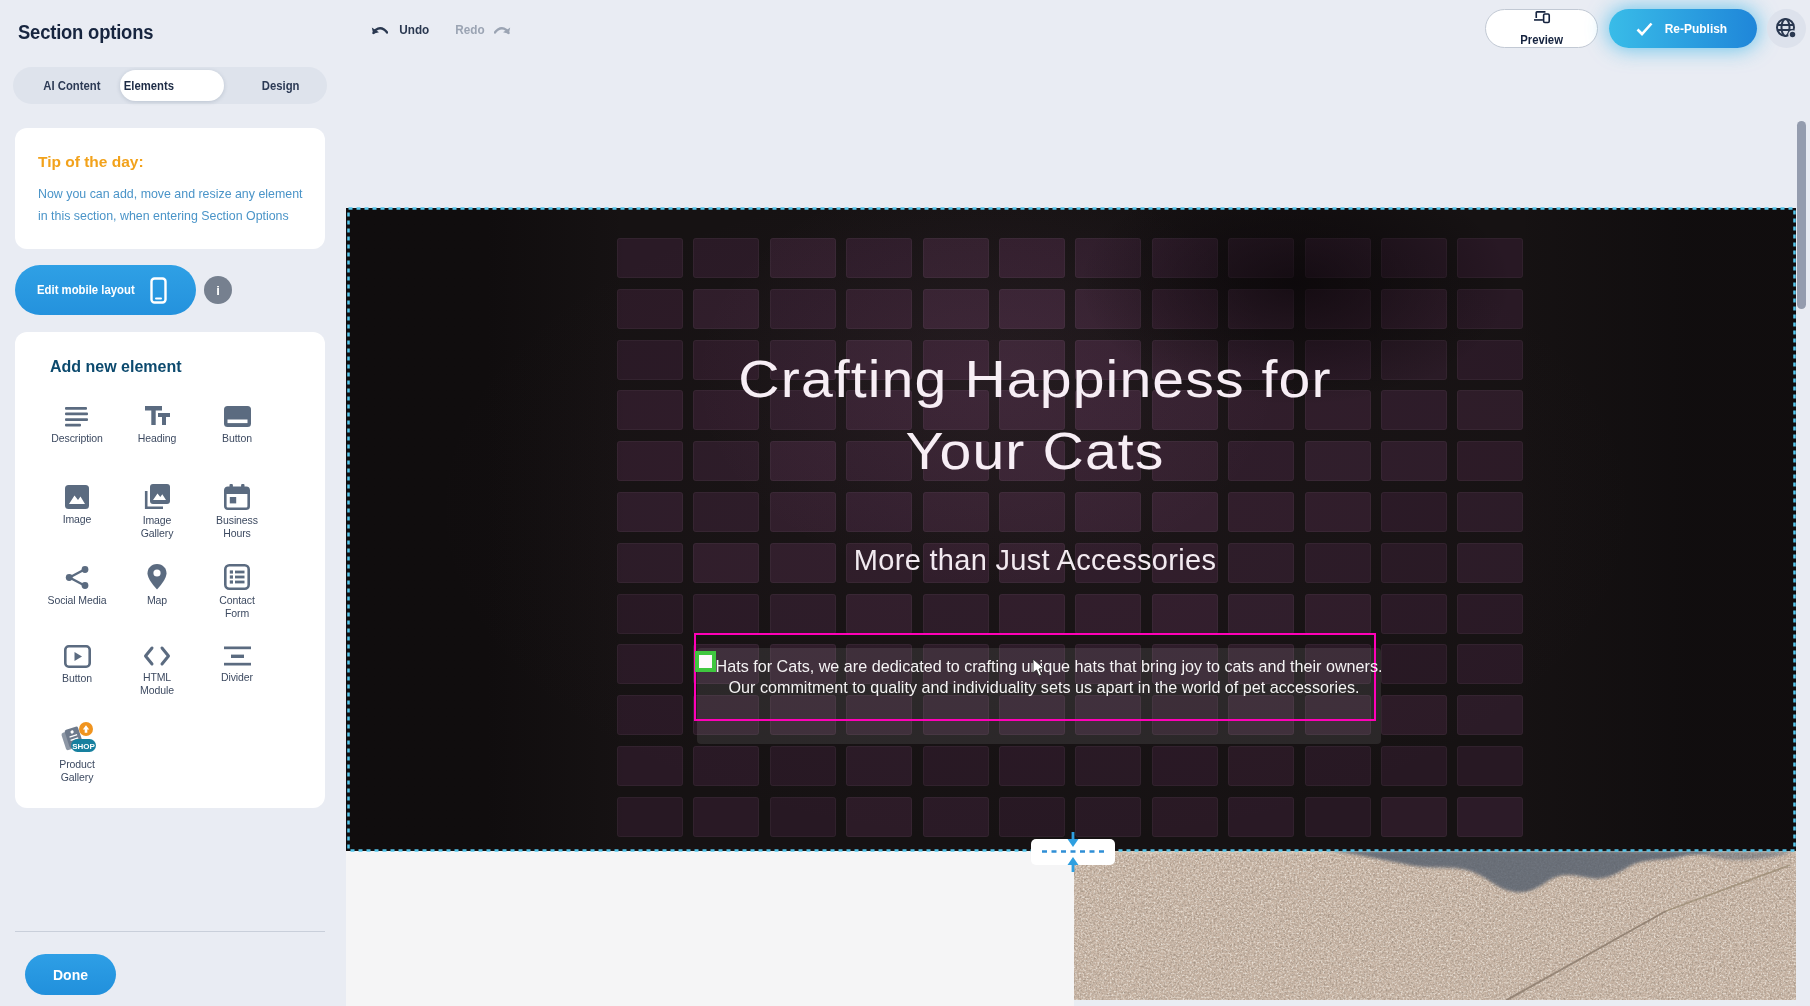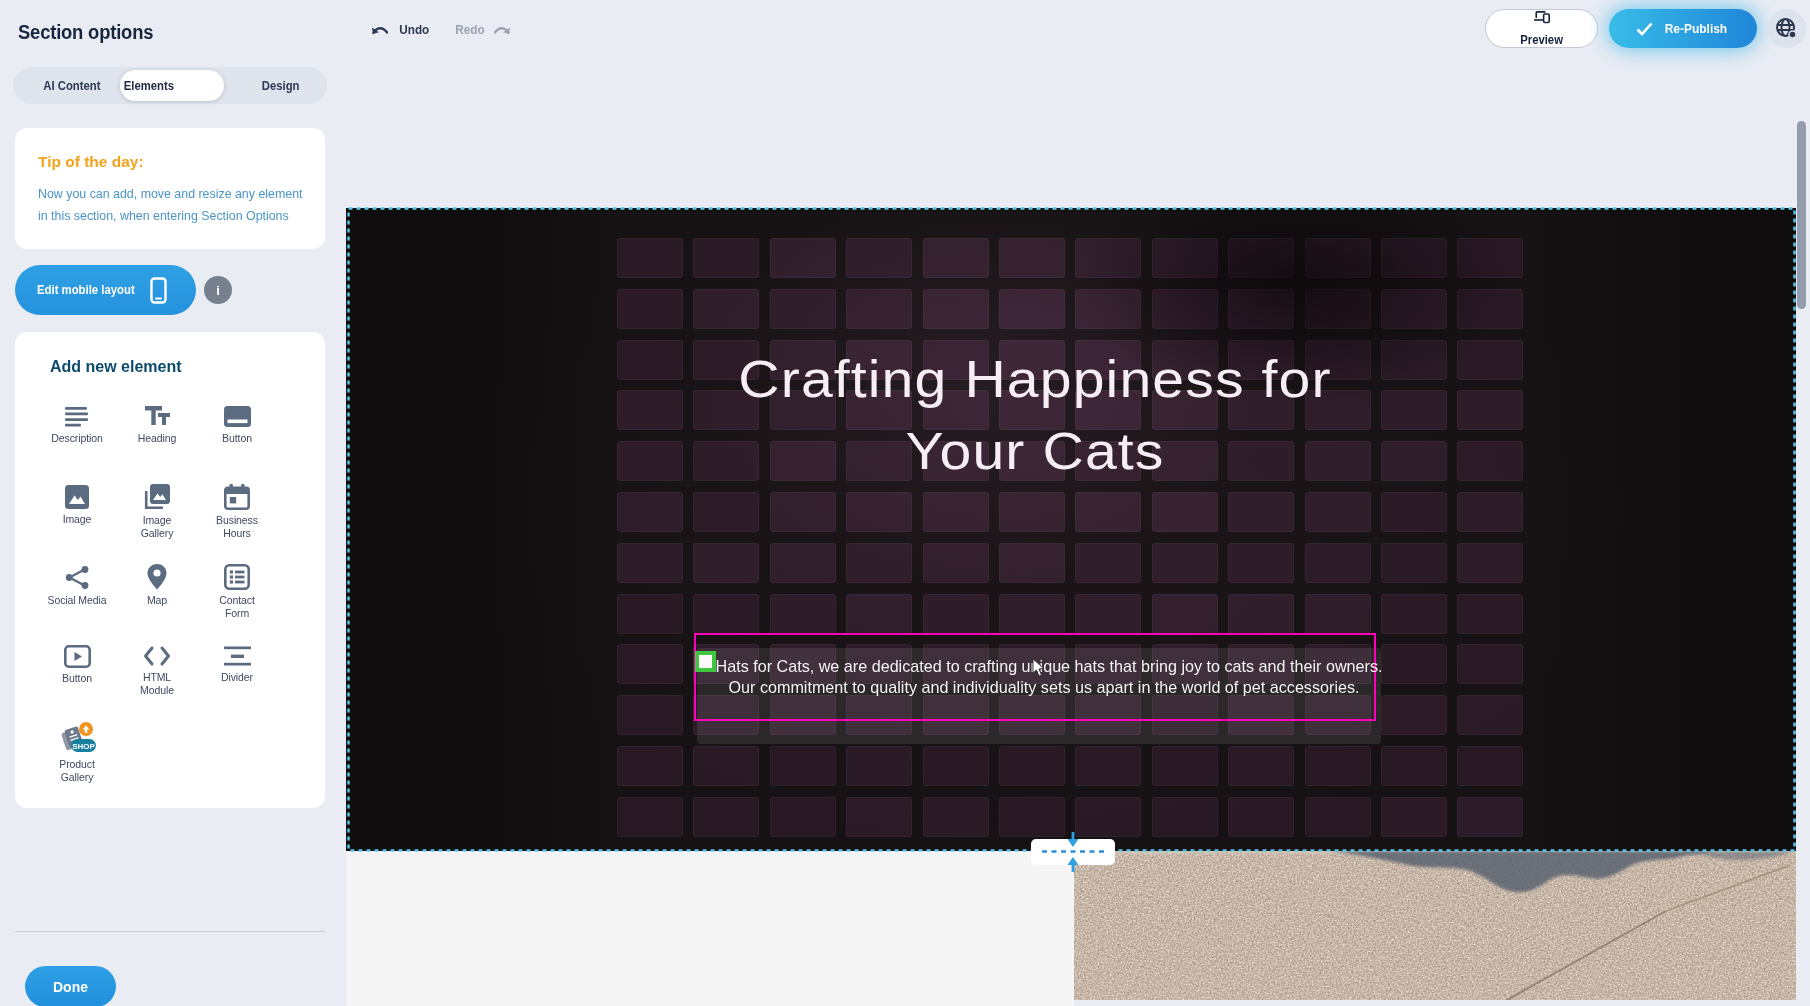--- a/index.html
+++ b/index.html
@@ -29,21 +29,21 @@
   .btn-mobile { left:15px; top:265px; width:181px; height:50px; border-radius:25px; background:linear-gradient(180deg,#2fa0e5,#2492dd); color:#fff; }
   .btn-mobile .t { position:absolute; left:22px; top:17px; font-size:13.5px; font-weight:bold; white-space:nowrap; transform:scaleX(0.84); transform-origin:left top; }
   .btn-mobile svg { position:absolute; left:135px; top:12px; }
   .info-i { left:204px; top:276px; width:28px; height:28px; border-radius:50%; background:#76808f; color:#fff; font-size:13px; font-weight:bold; display:flex; align-items:center; justify-content:center; }
   .addcard { left:15px; top:332px; width:310px; height:476px; background:#fff; border-radius:12px; }
   .addtitle { left:50px; top:358px; font-size:16px; font-weight:bold; color:#0c4a6e; }
   .el { position:absolute; width:80px; text-align:center; }
   .el svg { display:block; margin:0 auto; }
   .el .lbl { margin-top:4px; font-size:10.5px; line-height:13px; color:#3d4a61; letter-spacing:-0.1px; }
   .sidebar-div { left:15px; top:931px; width:310px; height:1px; background:#c9cfda; }
-  .btn-done { left:25px; top:954px; width:91px; height:41px; border-radius:21px; background:linear-gradient(180deg,#2e9fe6,#2190dc); display:flex; align-items:center; justify-content:center; color:#fff; font-size:14px; font-weight:bold;margin-top:12px; }
+  .btn-done { left:25px; top:954px; width:91px; height:41px; border-radius:21px; background:linear-gradient(180deg,#2e9fe6,#2190dc); display:flex; align-items:center; justify-content:center; color:#fff; font-size:14px; font-weight:bold; }
 
   
   .site { left:346px; top:68px; width:1450px; height:938px; }
   .chrome { position:absolute; left:0; top:0; width:1450px; height:45px; background:#fff; border-radius:12px 12px 0 0; }
   .chrome-pill { position:absolute; left:6px; top:4px; width:1412px; height:37px; background:#f3f4f6; border-radius:18px; }
   .dot { position:absolute; top:18px; width:9px; height:9px; border-radius:50%; background:#e2e4e8; }
   .url { position:absolute; left:93px; top:13px; font-size:16.5px; color:#a43e32; }
   .domain { position:absolute; left:338px; top:15px; font-size:14px; font-weight:bold; color:#39b14c; letter-spacing:0.2px; }
   .sheader { position:absolute; left:0; top:45px; width:1450px; height:95px; background:#e8463c; }
   .slogo { position:absolute; left:32px; top:34px; font-size:19px; font-weight:bold; color:#fff; letter-spacing:0.5px; transform:scaleX(0.52); transform-origin:left top; white-space:nowrap; }
@@ -416,20 +416,21 @@
         <div class="cell" style="left:458px;top:559px;background:rgb(40,25,36);"></div>
         <div class="cell" style="left:535px;top:559px;background:rgb(41,25,36);"></div>
         <div class="cell" style="left:611px;top:559px;background:rgb(41,25,37);"></div>
         <div class="cell" style="left:688px;top:559px;background:rgb(39,24,35);"></div>
         <div class="cell" style="left:764px;top:559px;background:rgb(44,27,39);"></div>
         <div class="cell" style="left:840px;top:559px;background:rgb(44,27,40);"></div>
       </div>
       <div class="hero-light"></div>
     <div class="htitle" style="top:145px;">Crafting Happiness for</div>
     <div class="htitle" style="top:217px;">Your Cats</div>
+    <div class="hsub" style="top:338px;">More than Just Accessories</div>
     <div class="graybox"></div>
     <div class="pinkbox"></div>
     <div class="greenhandle"></div>
     <div class="ptext" style="top:449px; left:703px;">Hats for Cats, we are dedicated to crafting unique hats that bring joy to cats and their owners.</div>
     <div class="ptext" style="top:470px; left:698px;">Our commitment to quality and individuality sets us apart in the world of pet accessories.</div>
   </div>
   <div class="nextsec"></div>
   <div style="position:absolute; left:728px; top:932px; width:722px; height:6px; background:#e9edf3; z-index:3;"></div>
   <div class="photo" style="position:absolute; left:728px; top:783px; width:722px; height:155px;"><svg width="722" height="155" viewBox="0 0 722 155">
 <defs>

